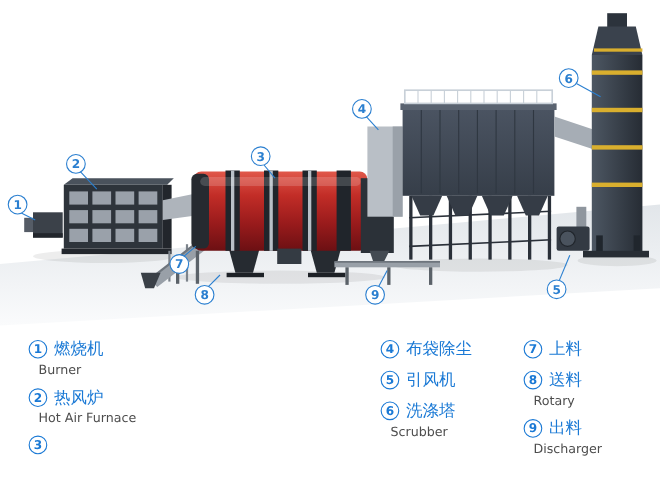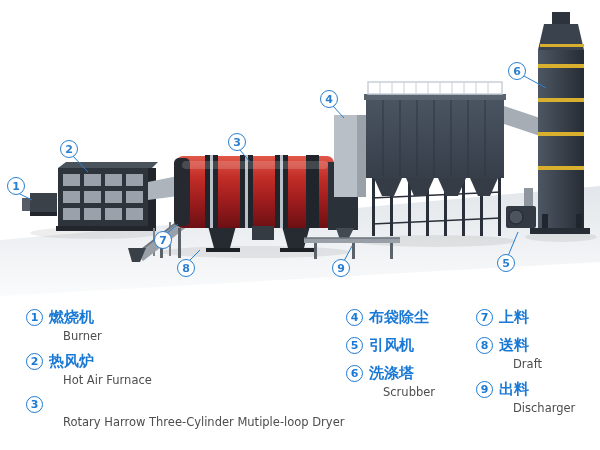--- a/index.html
+++ b/index.html
@@ -18,22 +18,22 @@
   .legend { position:absolute; top:300px; left:0; width:600px; height:150px; }
   .legend-col { position:absolute; top:8px; }
   .col-1 { left:26px;  width:316px; }
   .col-2 { left:346px; width:128px; }
   .col-3 { left:476px; width:120px; }
   .legend-item { margin-bottom:9px; }
   .legend-line { display:flex; align-items:center; gap:6px; }
   .num-circle { width:17px; height:17px; min-width:17px; border:1.3px solid #1a79d5;
                 border-radius:50%; color:#1a79d5; font-size:11px; font-weight:bold;
                 display:flex; align-items:center; justify-content:center; line-height:1; }
-  .zh { font-size:15px; font-weight:bold; color:#1a79d5; white-space:nowrap; }
-  .en { margin-left:37px; margin-top:2px; font-size:11.5px; color:#4d4d4d; white-space:nowrap; }
+  .zh { font-size:15px; font-weight:normal; color:#1a79d5; white-space:nowrap; }
+  .en { margin-left:9px; margin-top:2px; font-size:11.5px; color:#4d4d4d; white-space:nowrap; }
 </style>
 </head>
 <body>
 
 <div class="stage">
 
   <div class="illustration-wrap">
     <svg viewBox="0 0 600 300" xmlns="http://www.w3.org/2000/svg">
       <defs>
         <linearGradient id="gGrad" x1="0" y1="0" x2="0" y2="1">
@@ -249,21 +249,20 @@
         <div class="legend-line">
           <span class="num-circle">2</span>
           <span class="zh">热风炉</span>
         </div>
         <div class="en">Hot Air Furnace</div>
       </div>
       <div class="legend-item">
         <div class="legend-line">
           <span class="num-circle">3</span>
         </div>
-        <div class="en">Rotary Harrow Three-Cylinder Mutiple-loop Dryer</div>
       </div>
     </div>
 
     <div class="legend-col col-2">
       <div class="legend-item">
         <div class="legend-line">
           <span class="num-circle">4</span>
           <span class="zh">布袋除尘</span>
         </div>
       </div>
@@ -287,21 +286,21 @@
         <div class="legend-line">
           <span class="num-circle">7</span>
           <span class="zh">上料</span>
         </div>
       </div>
       <div class="legend-item">
         <div class="legend-line">
           <span class="num-circle">8</span>
           <span class="zh">送料</span>
         </div>
-        <div class="en">Draft</div>
+        <div class="en">Rotary</div>
       </div>
       <div class="legend-item">
         <div class="legend-line">
           <span class="num-circle">9</span>
           <span class="zh">出料</span>
         </div>
         <div class="en">Discharger</div>
       </div>
     </div>
 

